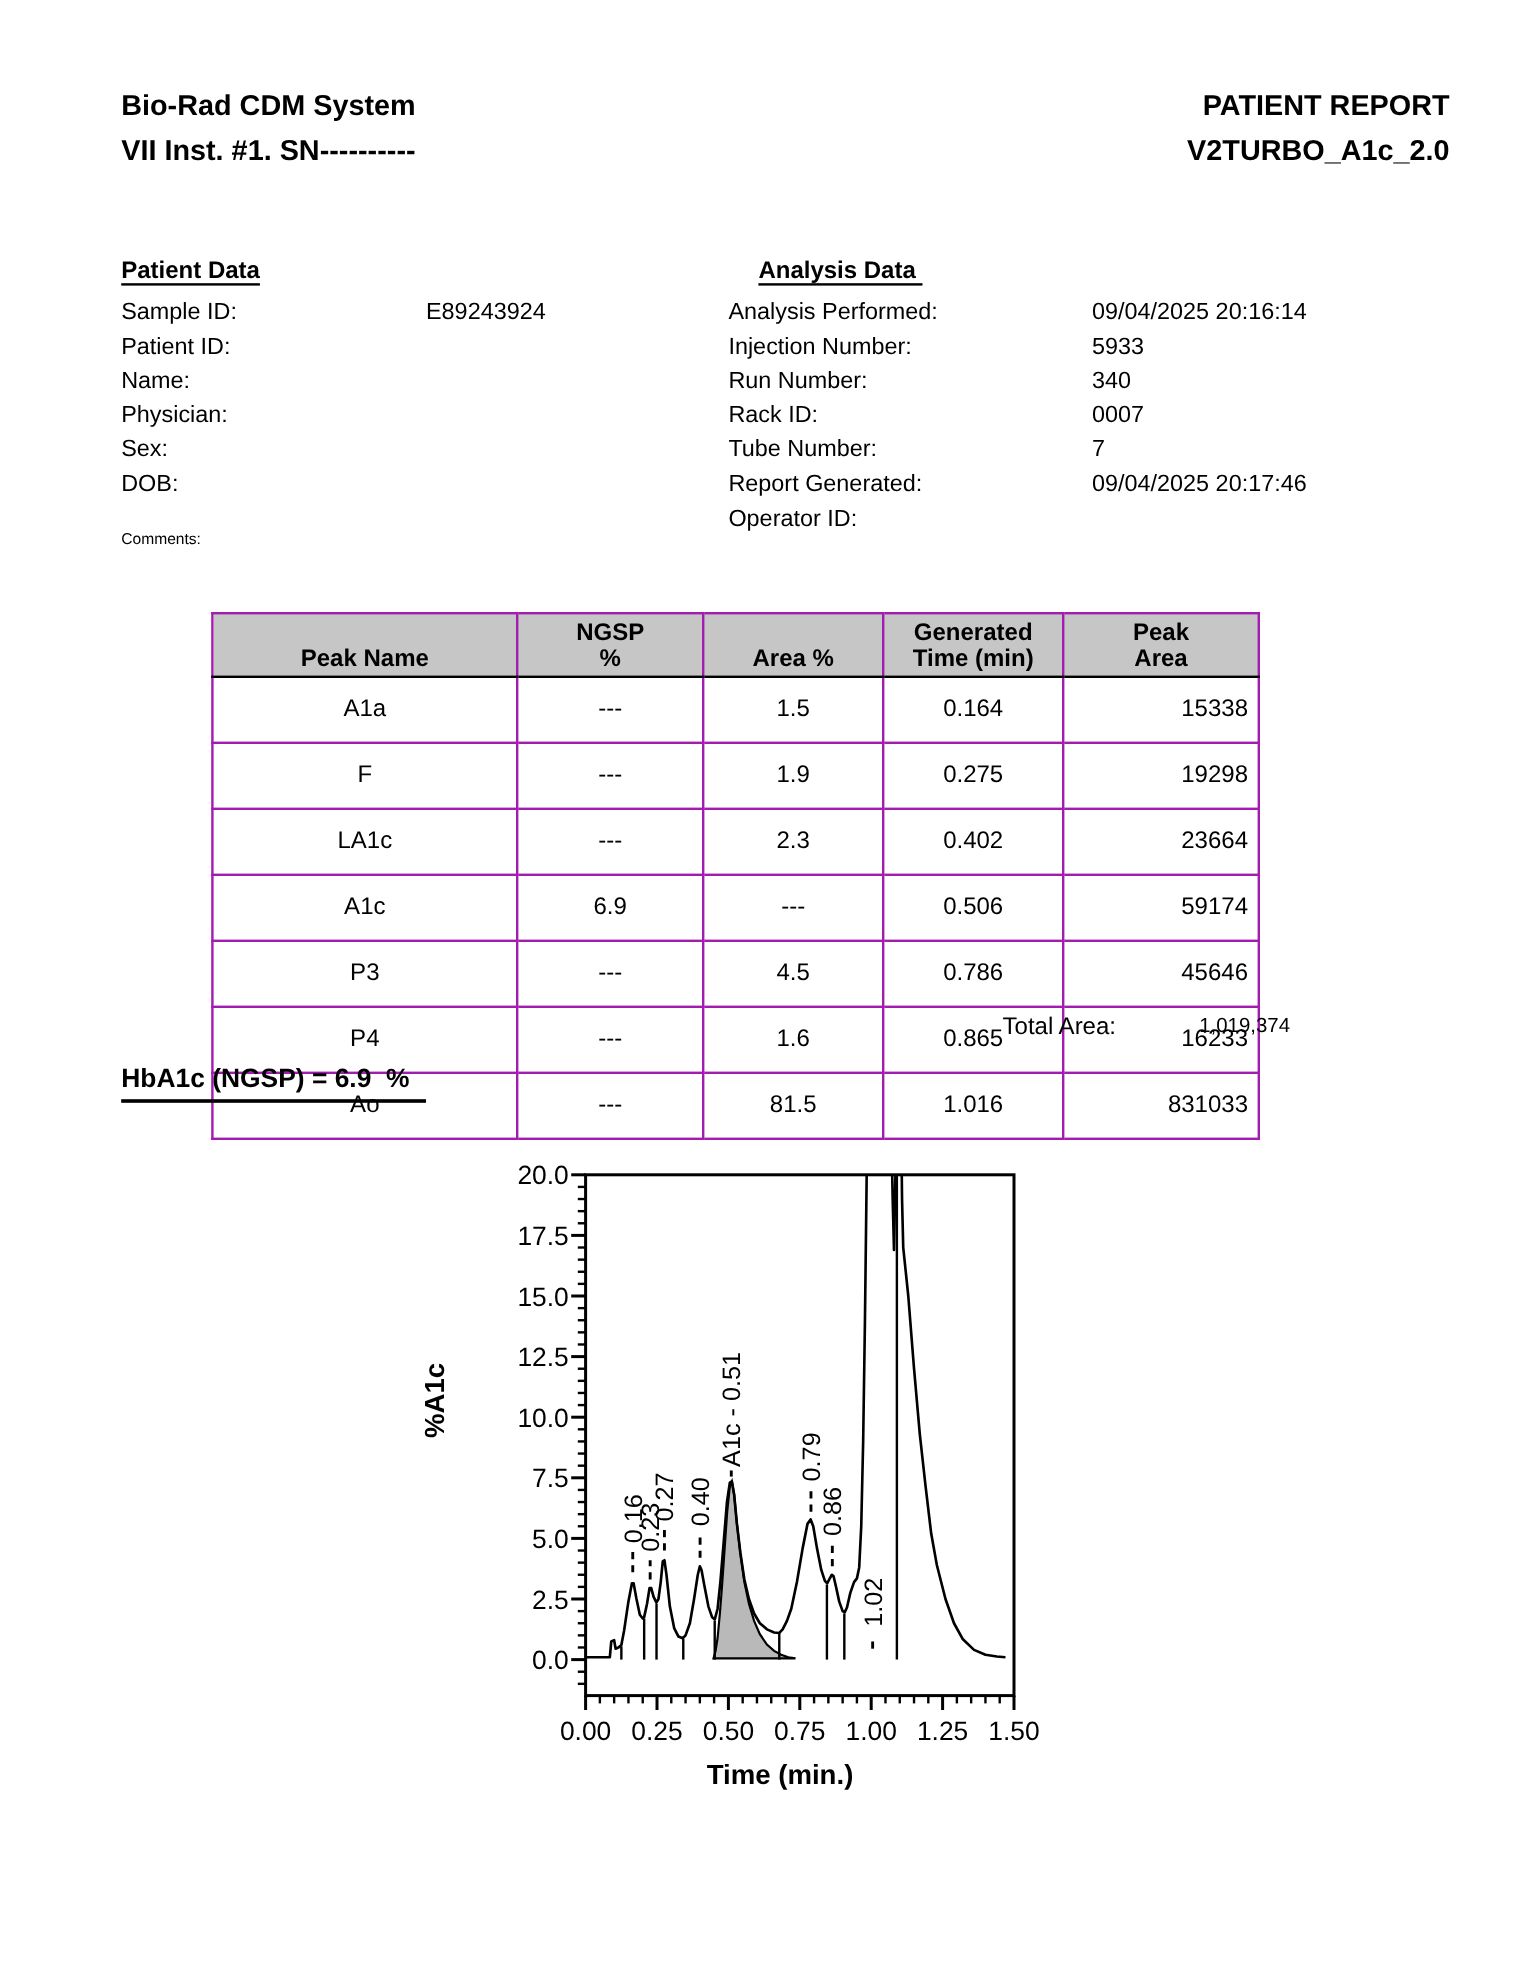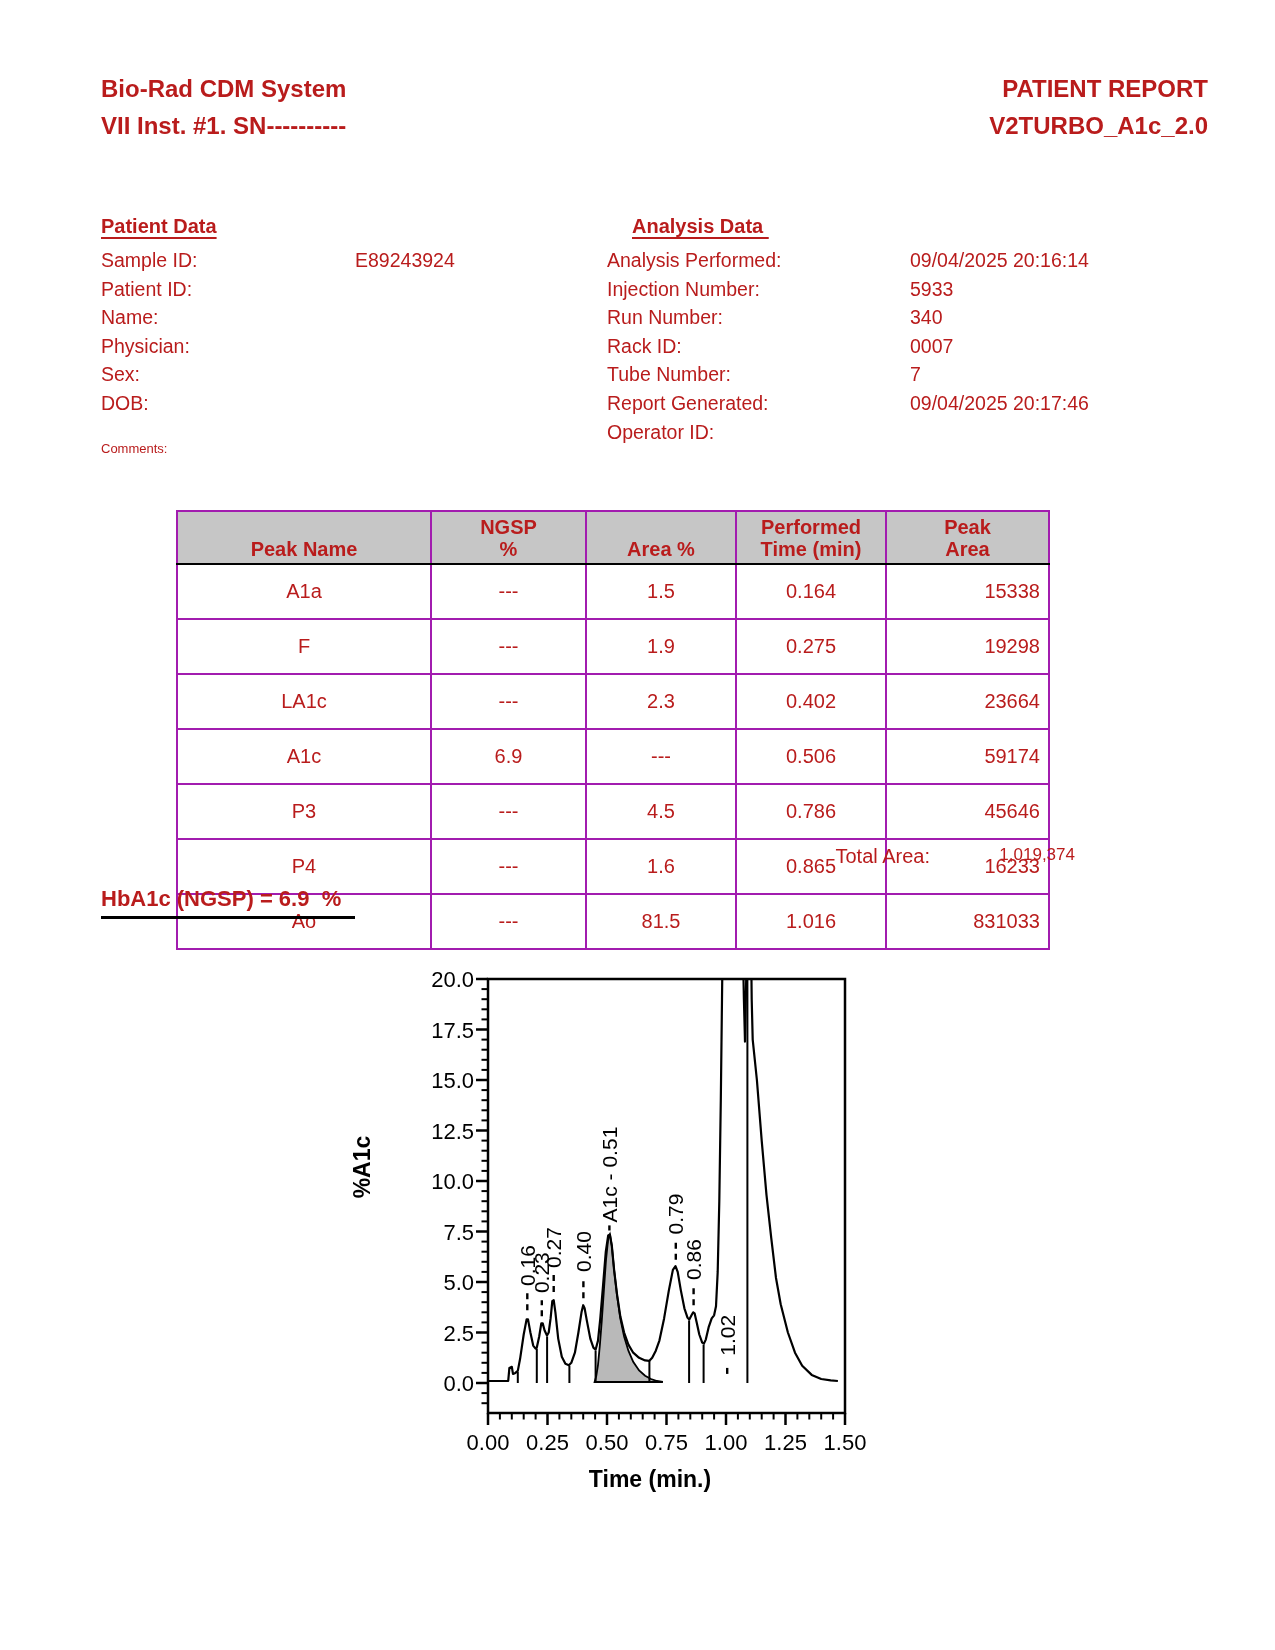--- a/index.html
+++ b/index.html
@@ -1,18 +1,18 @@
 <!DOCTYPE html>
 <html><head>
 <meta charset="utf-8">
 <style>
   html,body{margin:0;padding:0;background:#fff;}
   .page{
     position:relative;width:1275px;height:1650px;background:#fff;overflow:hidden;
-    font-family:"Liberation Sans","DejaVu Sans",sans-serif;color:#b91c1c;
+    font-family:"Liberation Sans","DejaVu Sans",sans-serif;color:#000000;
   }
   
   .doc-header-left{position:absolute;left:101px;top:70px;font-size:24px;font-weight:bold;line-height:37px;}
   .doc-header-right{position:absolute;right:67px;top:70px;font-size:24px;font-weight:bold;line-height:37px;text-align:right;}
   
   .section-title{
     position:absolute;font-size:20px;font-weight:bold;
     text-decoration:underline;text-decoration-thickness:2px;text-underline-offset:4px;
     white-space:pre;
   }
@@ -135,21 +135,21 @@
               <div>Peak Name</div>
             </th>
             <th>
               <div>NGSP</div>
               <div>%</div>
             </th>
             <th>
               <div>Area %</div>
             </th>
             <th>
-              <div>Performed</div>
+              <div>Generated</div>
               <div>Time (min)</div>
             </th>
             <th>
               <div>Peak</div>
               <div>Area</div>
             </th>
           </tr>
         </thead>
       <tbody id="peak-body">
           <tr>

